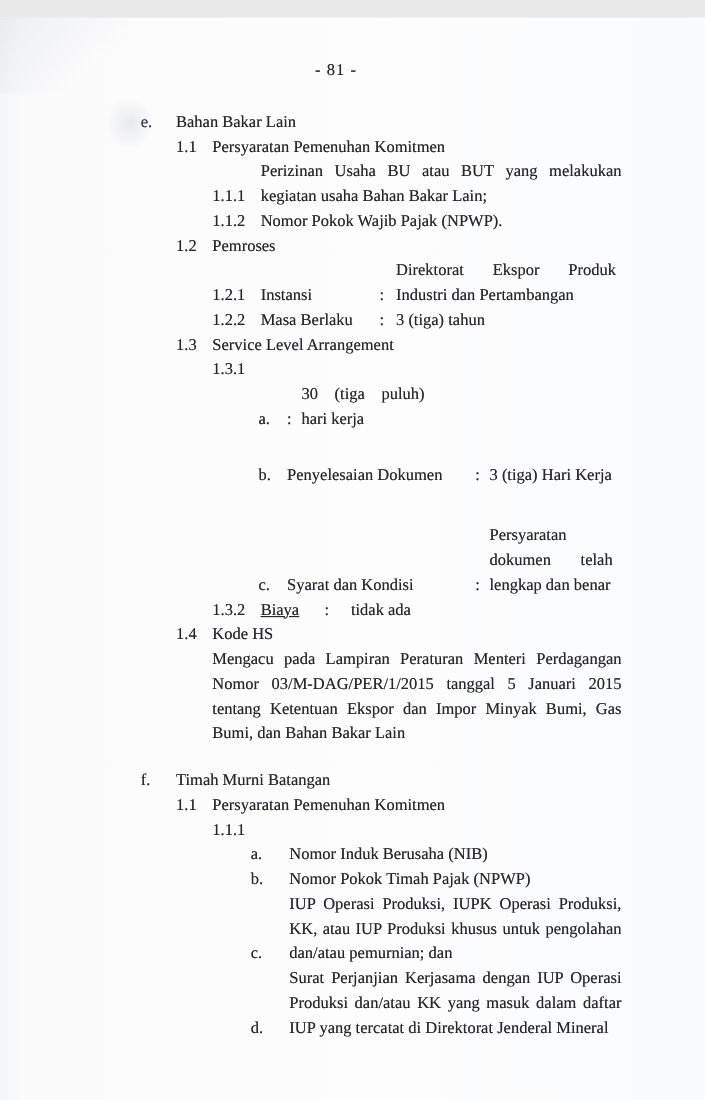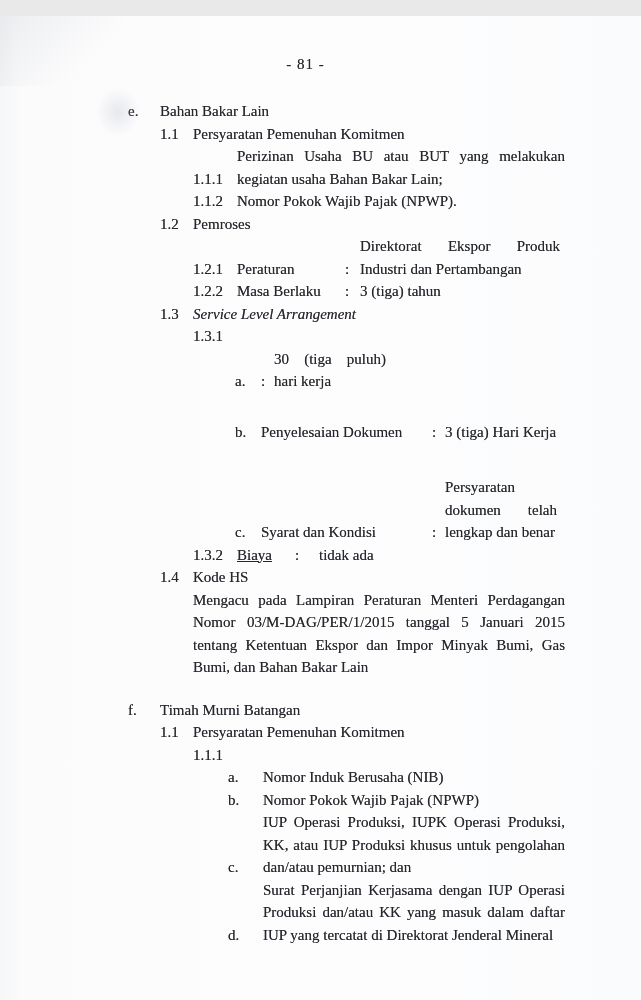--- a/index.html
+++ b/index.html
@@ -32,21 +32,21 @@
   .c-itemletter{margin-left:107px;flex:0 0 26px;}
   .item-key{flex:0 0 171px;}
   .item-colon{flex:0 0 13px;}
   .item-value{width:112px;text-align:justify;}
   .item-value.nowrap{width:auto;white-space:nowrap;text-align:left;}
   .b132-key{flex:0 0 58px;text-decoration:underline;}
   .b132-colon{flex:0 0 24px;}
   .para{margin-left:65px;text-align:justify;}
   .c-itemletter-f{margin-left:100px;flex:0 0 35px;}
   .f-text{flex:1;text-align:justify;}
-  .italic{font-style:italic;}
+  .italic{}
   .gap-b{margin-top:28px;}
   .gap-c{margin-top:33px;}
   .sec-gap{margin-top:20px;}
   
   .corner-shade{position:absolute;left:0;top:0;width:130px;height:70px;
     background:linear-gradient(135deg,rgba(198,203,210,.28),rgba(198,203,210,0) 65%);}
   .blotch{position:absolute;left:96px;top:72px;width:44px;height:48px;
     background:radial-gradient(ellipse at center,rgba(188,193,201,.32),rgba(188,193,201,0) 70%);}
   .band{position:absolute;left:0;right:0;bottom:6px;height:9px;
     background:linear-gradient(180deg,rgba(205,209,216,0) 0%,rgba(196,201,209,.38) 55%,rgba(184,190,198,.55) 100%);}
@@ -91,21 +91,21 @@
       <div class="l2text-plain">Nomor Pokok Wajib Pajak (NPWP).</div>
     </div>
 
     <div class="row">
       <div class="c-l1num">1.2</div>
       <div class="l2text-plain">Pemroses</div>
     </div>
 
     <div class="row">
       <div class="c-l2num">1.2.1</div>
-      <div class="kv-key">Peraturan</div>
+      <div class="kv-key">Instansi</div>
       <div class="kv-colon">:</div>
       <div class="kv-value">Direktorat Ekspor Produk Industri dan Pertambangan</div>
     </div>
 
     <div class="row">
       <div class="c-l2num">1.2.2</div>
       <div class="kv-key">Masa Berlaku</div>
       <div class="kv-colon">:</div>
       <div class="kv-value">3 (tiga) tahun</div>
     </div>
@@ -167,21 +167,21 @@
       <div class="c-l2num">1.1.1</div>
     </div>
 
     <div class="row">
       <div class="c-itemletter-f">a.</div>
       <div class="f-text">Nomor Induk Berusaha (NIB)</div>
     </div>
 
     <div class="row">
       <div class="c-itemletter-f">b.</div>
-      <div class="f-text">Nomor Pokok Wajib Pajak (NPWP)</div>
+      <div class="f-text">Nomor Pokok Timah Pajak (NPWP)</div>
     </div>
 
     <div class="row">
       <div class="c-itemletter-f">c.</div>
       <div class="f-text">IUP Operasi Produksi, IUPK Operasi Produksi, KK, atau IUP Produksi khusus untuk pengolahan dan/atau pemurnian; dan</div>
     </div>
 
     <div class="row">
       <div class="c-itemletter-f">d.</div>
       <div class="f-text">Surat Perjanjian Kerjasama dengan IUP Operasi Produksi dan/atau KK yang masuk dalam daftar IUP yang tercatat di Direktorat Jenderal Mineral</div>

